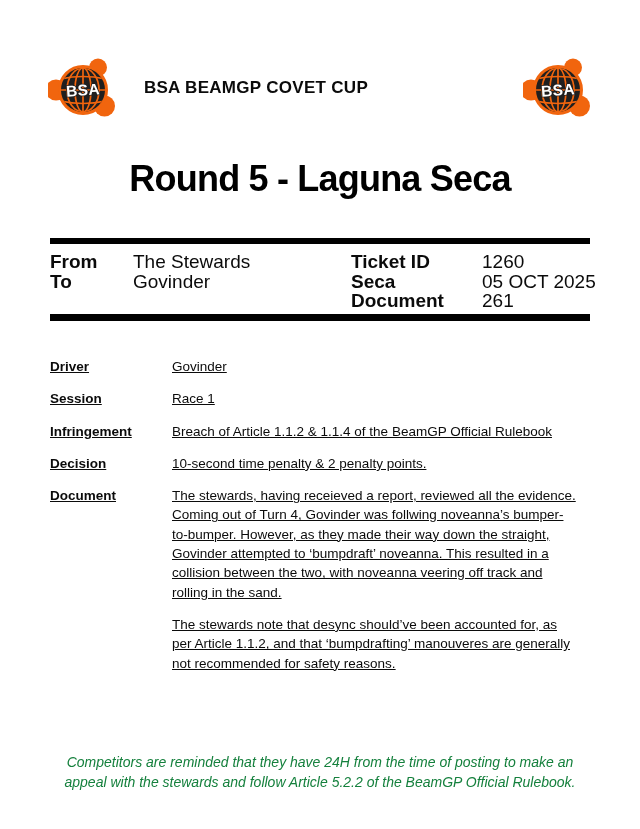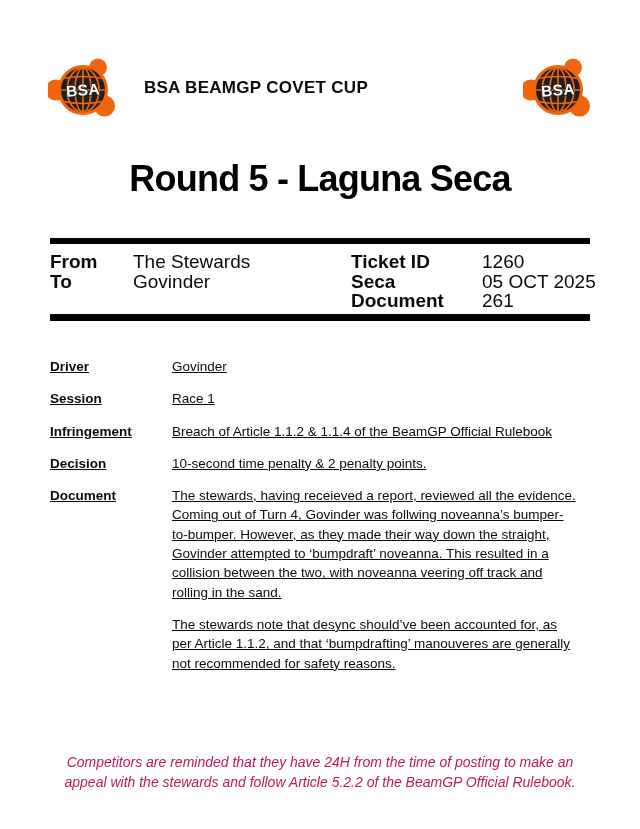--- a/index.html
+++ b/index.html
@@ -27,21 +27,21 @@
   .meta-left{left:50px;grid-template-columns:83px auto;}
   .meta-right{left:351px;grid-template-columns:131px auto;}
   .lbl{font-weight:700;}
   .fields{position:absolute;left:50px;top:357px;width:556px;font-size:13.5px;line-height:19.3px;}
   .field-row{display:grid;grid-template-columns:122px 1fr;margin-bottom:13px;align-items:start;text-decoration:underline;}
   .field-label{font-weight:700;}
   .para{white-space:pre;margin:0 0 13px 0;}
   .para:last-child{margin-bottom:8px;}
   .footer{
     position:absolute;top:753px;left:0;width:640px;text-align:center;
-    font-style:italic;font-size:14px;line-height:19.5px;white-space:pre-line;color:#be185d;
+    font-style:italic;font-size:14px;line-height:19.5px;white-space:pre-line;color:#15803d;
   }
 </style>
 </head>
 <body>
 
 <div class="page">
 
   <svg class="logo left" viewBox="0 0 70 64">
     <defs>
       <clipPath id="gcL">

